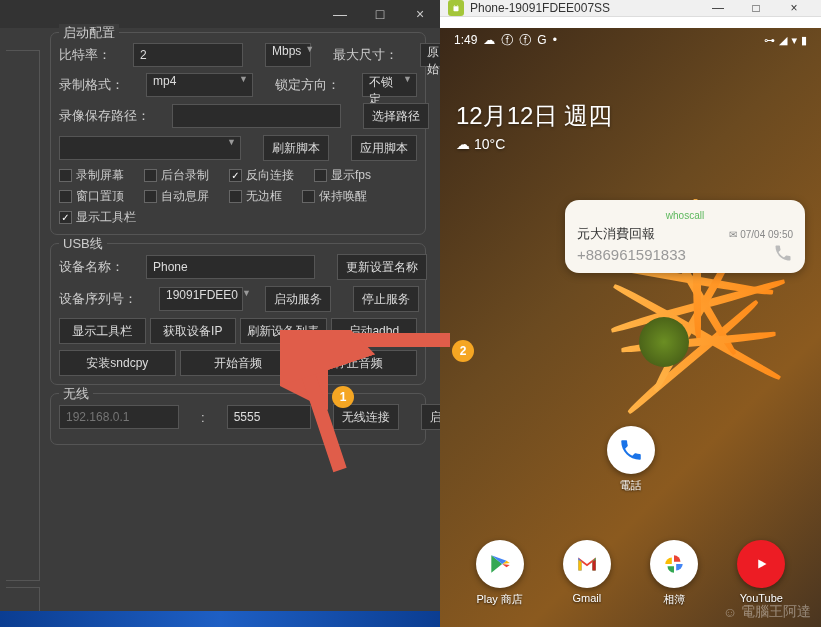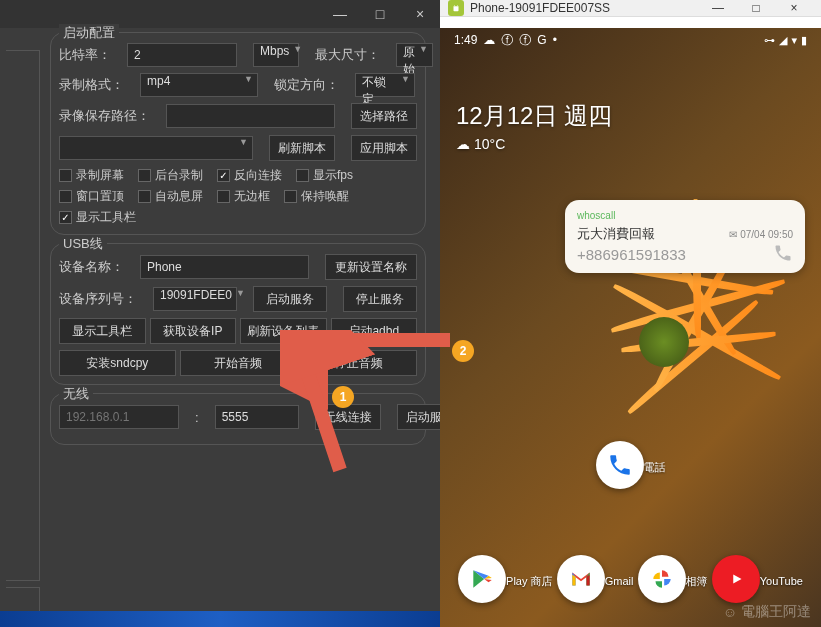--- a/index.html
+++ b/index.html
@@ -1,59 +1,59 @@
 <!DOCTYPE html>
 <html><head>
 <meta charset="utf-8">
 <style>
 * { margin: 0; padding: 0; box-sizing: border-box; font-family: "Microsoft YaHei", sans-serif; }
 body { width: 821px; height: 627px; display: flex; background: #000; overflow: hidden; position: relative; }
 .left-panel { width: 440px; height: 627px; background: #3c3c3c; color: #ddd; position: relative; }
 .left-titlebar { height: 28px; background: #333; display: flex; justify-content: flex-end; align-items: center; }
 .left-titlebar .btn { width: 40px; height: 28px; display: flex; align-items: center; justify-content: center; color: #ccc; font-size: 14px; }
 .left-content { padding: 4px 14px 4px 50px; }
-.fieldset { border: 1px solid #555; border-radius: 14px; padding: 10px 8px 8px; margin-bottom: 8px; position: relative; }
+.fieldset { border: 1px solid #555; border-radius: 7px; padding: 10px 8px 8px; margin-bottom: 8px; position: relative; }
 .fieldset .legend { position: absolute; top: -9px; left: 8px; background: #3c3c3c; padding: 0 4px; font-size: 13px; color: #ccc; }
-.row { display: flex; align-items: center; margin-bottom: 6px; gap: 16px; }
+.row { display: flex; align-items: center; margin-bottom: 6px; gap: 22px; }
 .label { font-size: 13px; color: #ccc; white-space: nowrap; }
 input[type=text], .select { background: #2b2b2b; border: 1px solid #555; color: #ddd; height: 24px; padding: 0 6px; font-size: 12px; border-radius: 0; }
 .select { display: inline-flex; align-items: flex-start; justify-content: space-between; padding: 0 4px 0 6px; }
 .select .arrow { font-size: 9px; color: #999; margin-left: 4px; }
 .btn2 { background: #2b2b2b; border: 1px solid #555; color: #ddd; height: 26px; padding: 0 8px; font-size: 12px; display: inline-flex; align-items: center; justify-content: center; cursor: pointer; white-space: nowrap; }
-.check-row { display: flex; flex-wrap: wrap; gap: 4px 14px; margin-top: 4px; }
+.check-row { display: flex; flex-wrap: wrap; gap: 4px 20px; margin-top: 4px; }
 .check { display: flex; align-items: center; font-size: 12px; color: #ccc; gap: 4px; }
 .cbox { width: 13px; height: 13px; background: #2b2b2b; border: 1px solid #666; display: inline-flex; align-items: center; justify-content: center; font-size: 10px; color: #fff; }
 .usb-btns { display: flex; gap: 4px; margin-top: 6px; }
 .usb-btns .btn2 { flex: 1; font-size: 12px; padding: 0 4px; }
 
 .right-panel { width: 381px; height: 627px; background: #fff; position: relative; }
 .right-titlebar { height: 17px; background: #f0f0f0; display: flex; align-items: center; padding: 0 8px; border-bottom: 1px solid #ddd; }
 .android-icon { width: 16px; height: 16px; background: #a4c639; border-radius: 3px; margin-right: 6px; display:flex; align-items:center; justify-content:center; }
 .right-title { font-size: 12px; color: #333; flex: 1; }
 .right-titlebar .wbtn { width: 38px; height: 20px; display:flex; align-items:center; justify-content:center; font-size:12px; color:#333; }
 .phone-screen { position: absolute; left: 0; right: 0; top: 28px; bottom: 0; background: linear-gradient(135deg,#3a2818 0%,#6b4a20 40%,#8b5a1f 70%,#4a3520 100%); overflow: hidden; }
 .flower { position:absolute; top:40px; left:50px; right:20px; bottom:40px; pointer-events:none; }
 .petal { position:absolute; background:linear-gradient(90deg,#ffb347,#ff8c1a); border-radius:50% 10% 50% 10%; }
 .status-bar { position: absolute; top: 0; left: 0; right: 0; height: 24px; display: flex; align-items: center; justify-content: space-between; padding: 0 14px; color: #fff; font-size: 12px; }
 .status-left { display: flex; align-items: center; gap: 6px; }
 .status-right { display: flex; align-items: center; gap: 4px; font-size:11px; }
 .date-widget { position: absolute; top: 72px; left: 16px; color: #fff; }
 .date-widget .date { font-size: 24px; font-weight: 400; text-shadow:0 1px 3px rgba(0,0,0,.5); }
 .date-widget .weather { font-size: 14px; margin-top: 4px; display: flex; align-items: center; gap: 4px; text-shadow:0 1px 3px rgba(0,0,0,.5); }
 .notif { position: absolute; top: 172px; right: 16px; width: 240px; background: #f9f6f0; border-radius: 14px; padding: 10px 12px; box-shadow: 0 2px 8px rgba(0,0,0,.3); }
-.notif .brand { font-size: 10px; color: #5cb85c; text-align: left; margin-bottom: 4px; }
+.notif .brand { font-size: 10px; color: #5cb85c; text-align: center; margin-bottom: 4px; }
 .notif .line { display: flex; justify-content: space-between; align-items: center; }
 .notif .title { font-size: 13px; color: #333; }
 .notif .time { font-size: 10px; color: #888; }
 .notif .num { font-size: 15px; color: #999; margin-top: 2px; }
 .notif .phone-ico { width:20px; height:20px; color:#bbb; }
 
 .dock-top { position: absolute; bottom: 134px; width: 100%; display: flex; justify-content: center; }
 .dock { position: absolute; bottom: 20px; width: 100%; display: flex; justify-content: space-around; padding: 0 16px; }
-.app { display: flex; align-items: center; color: #fff; font-size: 11px; text-shadow:0 1px 2px rgba(0,0,0,.7); }
+.app { display: flex; flex-direction: column; align-items: center; color: #fff; font-size: 11px; text-shadow:0 1px 2px rgba(0,0,0,.7); }
 .app .icon { width: 48px; height: 48px; border-radius: 24px; margin-bottom: 4px; display: flex; align-items: center; justify-content: center; box-shadow:0 2px 6px rgba(0,0,0,.4); }
 .ic-phone { background:#fff; }
 .ic-play { background:#fff; }
 .ic-gmail { background:#fff; }
 .ic-photos { background:#fff; }
 .ic-yt { background:#ed1c24; }
 
 .arrow1 { position:absolute; left:280px; top:330px; width:180px; height:150px; pointer-events:none; z-index:50; }
 .badge { position:absolute; width:22px; height:22px; background:#f5a623; border-radius:50%; color:#fff; display:flex; align-items:center; justify-content:center; font-size:12px; font-weight:bold; z-index:51; }
 .watermark { position:absolute; bottom:6px; right:10px; color:rgba(255,255,255,.4); font-size:14px; z-index:60; display:flex; align-items:center; gap:4px; }

